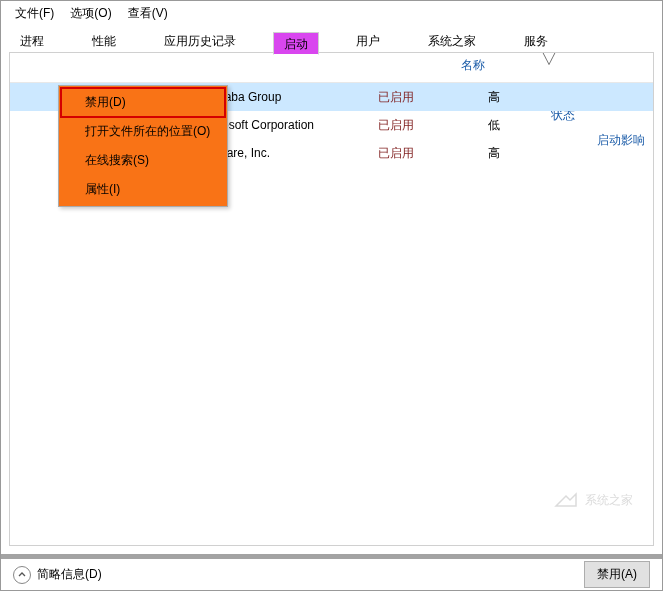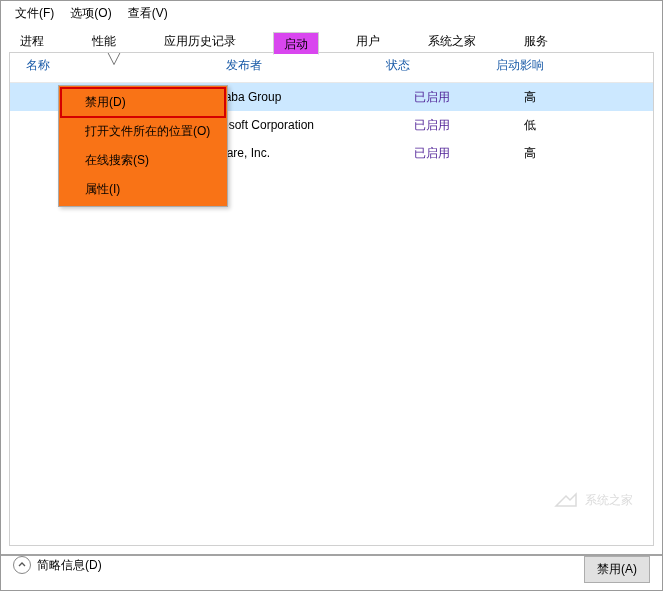--- a/index.html
+++ b/index.html
@@ -10,38 +10,38 @@
     .titlebar-title { flex: 1; color: #000; }
     .titlebar-buttons { display: flex; }
     .titlebar-btn { width: 46px; height: 30px; display: flex; align-items: center; justify-content: center; cursor: default; }
     .titlebar-btn svg { stroke: #000; fill: none; }
     .menubar { display: flex; padding: 2px 6px; height: 24px; align-items: center; }
     .menu-item { padding: 2px 8px; cursor: default; color: #000; }
     .tabbar { display: flex; border-bottom: 1px solid #d0d0d0; margin: 4px 8px 0 8px; height: 24px; gap: 26px; }
     .tab { padding: 3px 10px; border: 1px solid transparent; cursor: default; color: #000; margin-right: 0; }
     .tab.active { border: 1px solid #d0d0d0; border-bottom: 1px solid #fff; background: #d946ef; position: relative; top: 3px; z-index: 1; }
     .content { flex: 1; border: 1px solid #d0d0d0; margin: 0 8px 8px 8px; margin-top: -1px; display: flex; flex-direction: column; position: relative; overflow: hidden; }
-    .column-headers { display: flex; height: 30px; align-items: flex-start; border-bottom: 1px solid #e8e8e8; padding-left: 8px; }
+    .column-headers { display: flex; height: 30px; align-items: flex-end; border-bottom: 1px solid #e8e8e8; padding-left: 8px; flex-direction: column; }
     .col { color: #1a5ba8; padding: 4px 8px; cursor: default; }
     .col-name { width: 200px; position: relative; }
     .col-pub { width: 160px; }
     .col-status { width: 110px; }
     .col-impact { flex: 1; }
     .sort-ind { position: absolute; left: 90px; top: 0; color: #666; font-size: 10px; }
     .rows { flex: 1; }
     .row { display: flex; height: 28px; align-items: center; padding-left: 8px; }
     .row.selected { background: #cce8ff; }
     .cell-name { width: 200px; padding-left: 38px; color: #000; }
     .cell-pub { width: 160px; color: #000; }
-    .cell-status { width: 110px; color: #4c1d95; margin-left: 36px; }
+    .cell-status { width: 110px; color: #7f1d1d; }
     .cell-impact { flex: 1; color: #000; }
     .context-menu { position: absolute; background: #f97316; border: 1px solid #aaa; box-shadow: 2px 2px 4px rgba(0,0,0,0.2); padding: 2px; z-index: 10; }
     .ctx-item { padding: 6px 24px 6px 24px; cursor: default; color: #000; white-space: nowrap; }
     .ctx-item.highlighted { outline: 2px solid #d40000; outline-offset: -1px; }
-    .statusbar { display: flex; align-items: flex-start; height: 36px; padding: 0 12px; border-top: 2px solid #a3a3a3; }
+    .statusbar { display: flex; align-items: center; height: 36px; padding: 0 12px; border-top: 5px solid #a3a3a3; }
     .fewer-details { display: flex; align-items: center; cursor: default; color: #000; }
     .fewer-details .circ { width: 18px; height: 18px; border: 1px solid #888; border-radius: 50%; display: inline-flex; align-items: center; justify-content: center; margin-right: 6px; }
     .disable-btn { margin-left: auto; padding: 4px 12px; border: 1px solid #adadad; background: #e1e1e1; color: #000000; cursor: default; }
     .watermark { position: absolute; right: 20px; bottom: 35px; color: #ccc; font-size: 14px; display: flex; align-items: center; opacity: 0.7; pointer-events: none; }
     .watermark svg { margin-right: 6px; }
   </style>
 </head>
 <body>
 
 <div class="window">

